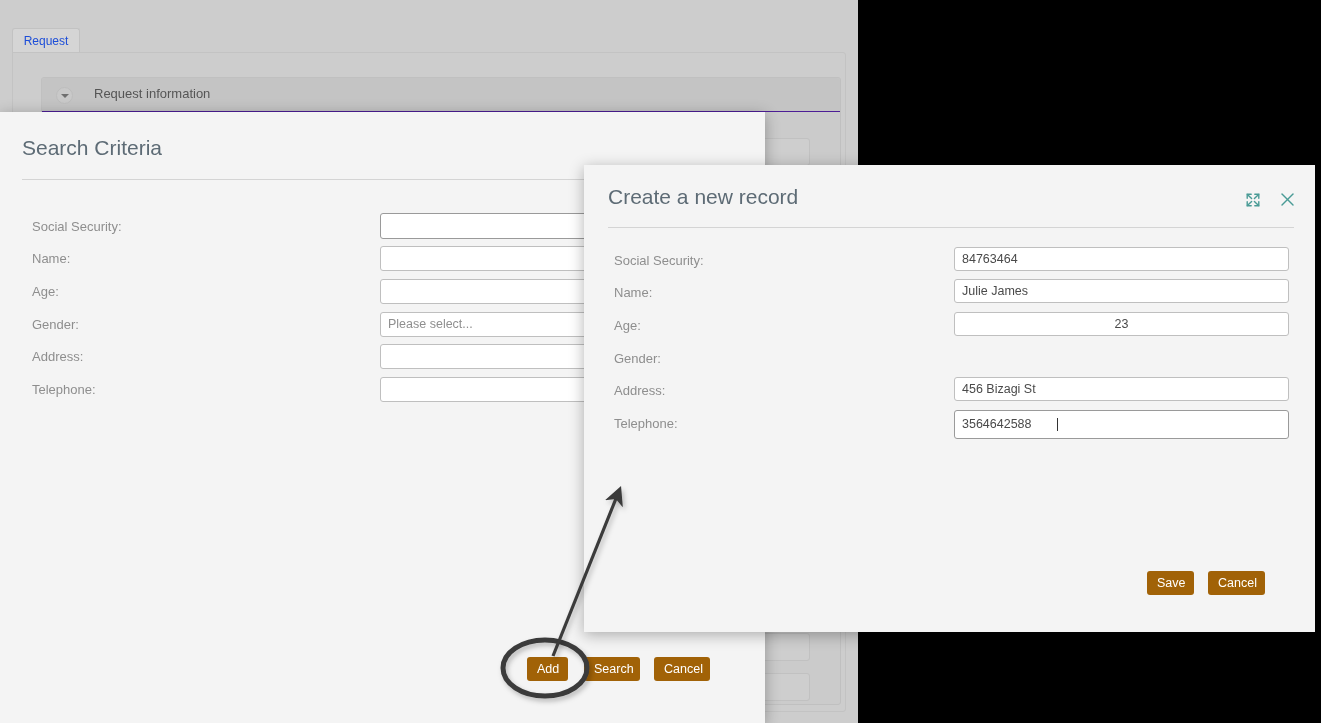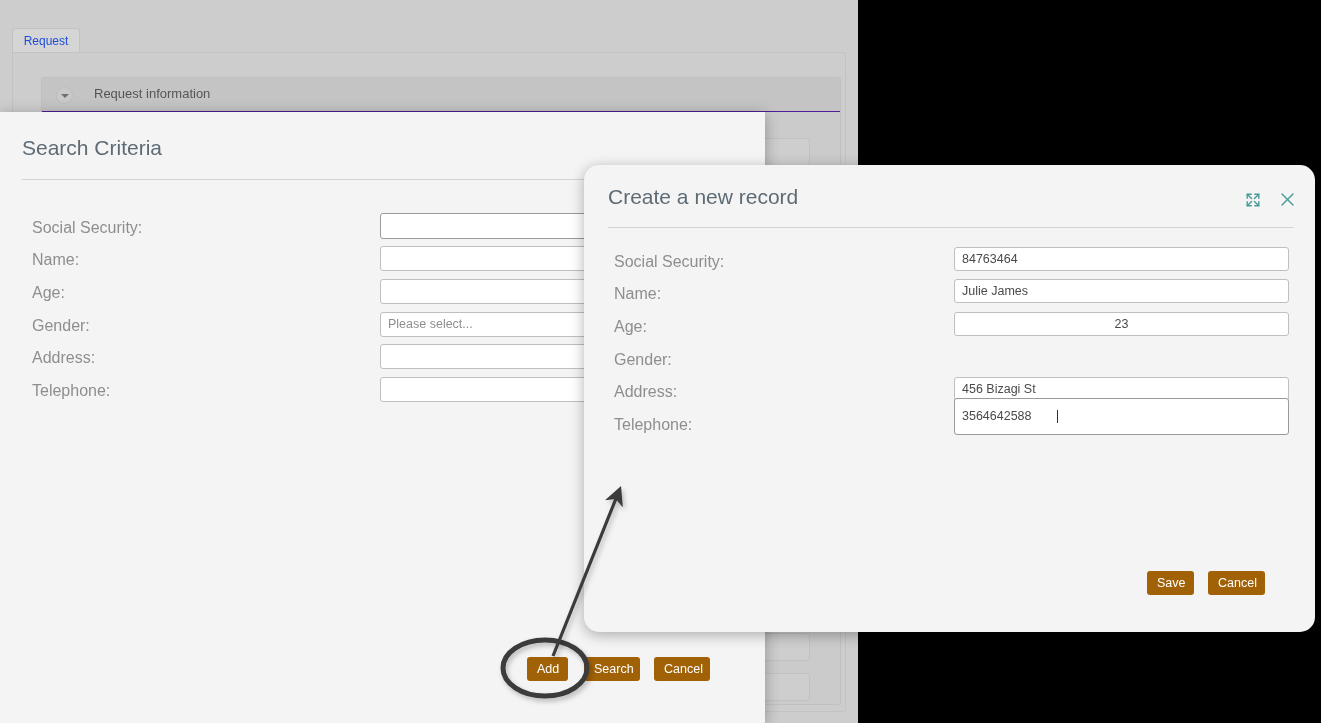--- a/index.html
+++ b/index.html
@@ -84,21 +84,21 @@
   }
   .dlg-icons { position: absolute; }
   .icon-btn {
     display: inline-block; vertical-align: middle;
     cursor: pointer;
   }
   .icon-expand svg, .icon-close svg { display: block; }
 
   .field-label {
     position: absolute;
-    font-size: 16px;
+    font-size: 13px;
     color: #8e8e8e;
     white-space: nowrap;
   }
   .field-input {
     position: absolute;
     background: #ffffff;
     border: 1px solid #bfbfbf;
     border-radius: 3px;
     font-size: 12.5px;
     color: #4a4a4a;
@@ -224,21 +224,21 @@
     <div class="field-label" style="left:32px; top:270px;">Telephone:</div>
     <div class="field-input" style="left:380px; top:265px; width:265px; height:25px;">
       <span></span>
     </div>
 
     <button class="btn" style="left:527px; top:545px; width:41px;">Add</button>
     <button class="btn" style="left:584px; top:545px; width:56px;">Search</button>
     <button class="btn" style="left:654px; top:545px; width:56px;">Cancel</button>
   </div>
 
-  <div class="dialog" style="left:584px; top:165px; width:731px; height:467px;border-radius:15px;">
+  <div class="dialog" style="left:584px; top:165px; width:731px; height:467px;">
     <div class="dlg-title" style="left:24px; top:20px;">Create a new record</div>
     <div class="dlg-icons" style="left:661px; top:25px;">
       <span class="icon-btn icon-expand">
         <svg width="16" height="16" viewBox="0 0 16 16">
           <g stroke="#4a9b96" stroke-width="1.4" fill="none" stroke-linecap="round">
             <path d="M6.2 2.2 H2.2 V6.2"></path>
               <path d="M2.4 2.4 L6.6 6.6"></path>
             <path d="M9.8 2.2 H13.8 V6.2"></path>
               <path d="M13.6 2.4 L9.4 6.6"></path>
             <path d="M6.2 13.8 H2.2 V9.8"></path>
@@ -275,21 +275,21 @@
     </div>
 
     <div class="field-label" style="left:30px; top:186px;">Gender:</div>
 
     <div class="field-label" style="left:30px; top:218px;">Address:</div>
     <div class="field-input" style="left:370px; top:212px; width:335px; height:24px;">
       <span>456 Bizagi St</span>
     </div>
 
     <div class="field-label" style="left:30px; top:251px;">Telephone:</div>
-    <div class="field-input focused" style="left:370px; top:233px; width:335px; height:37px;gap:24px;">
+    <div class="field-input focused" style="left:370px; top:245px; width:335px; height:29px;gap:24px;">
       <span>3564642588</span>
         <span class="text-caret"></span>
     </div>
 
     <button class="btn" style="left:563px; top:406px; width:47px;">Save</button>
     <button class="btn" style="left:624px; top:406px; width:57px;">Cancel</button>
   </div>
 
   <svg class="annot" viewBox="0 0 1321 723" xmlns="http://www.w3.org/2000/svg">
     <defs>

